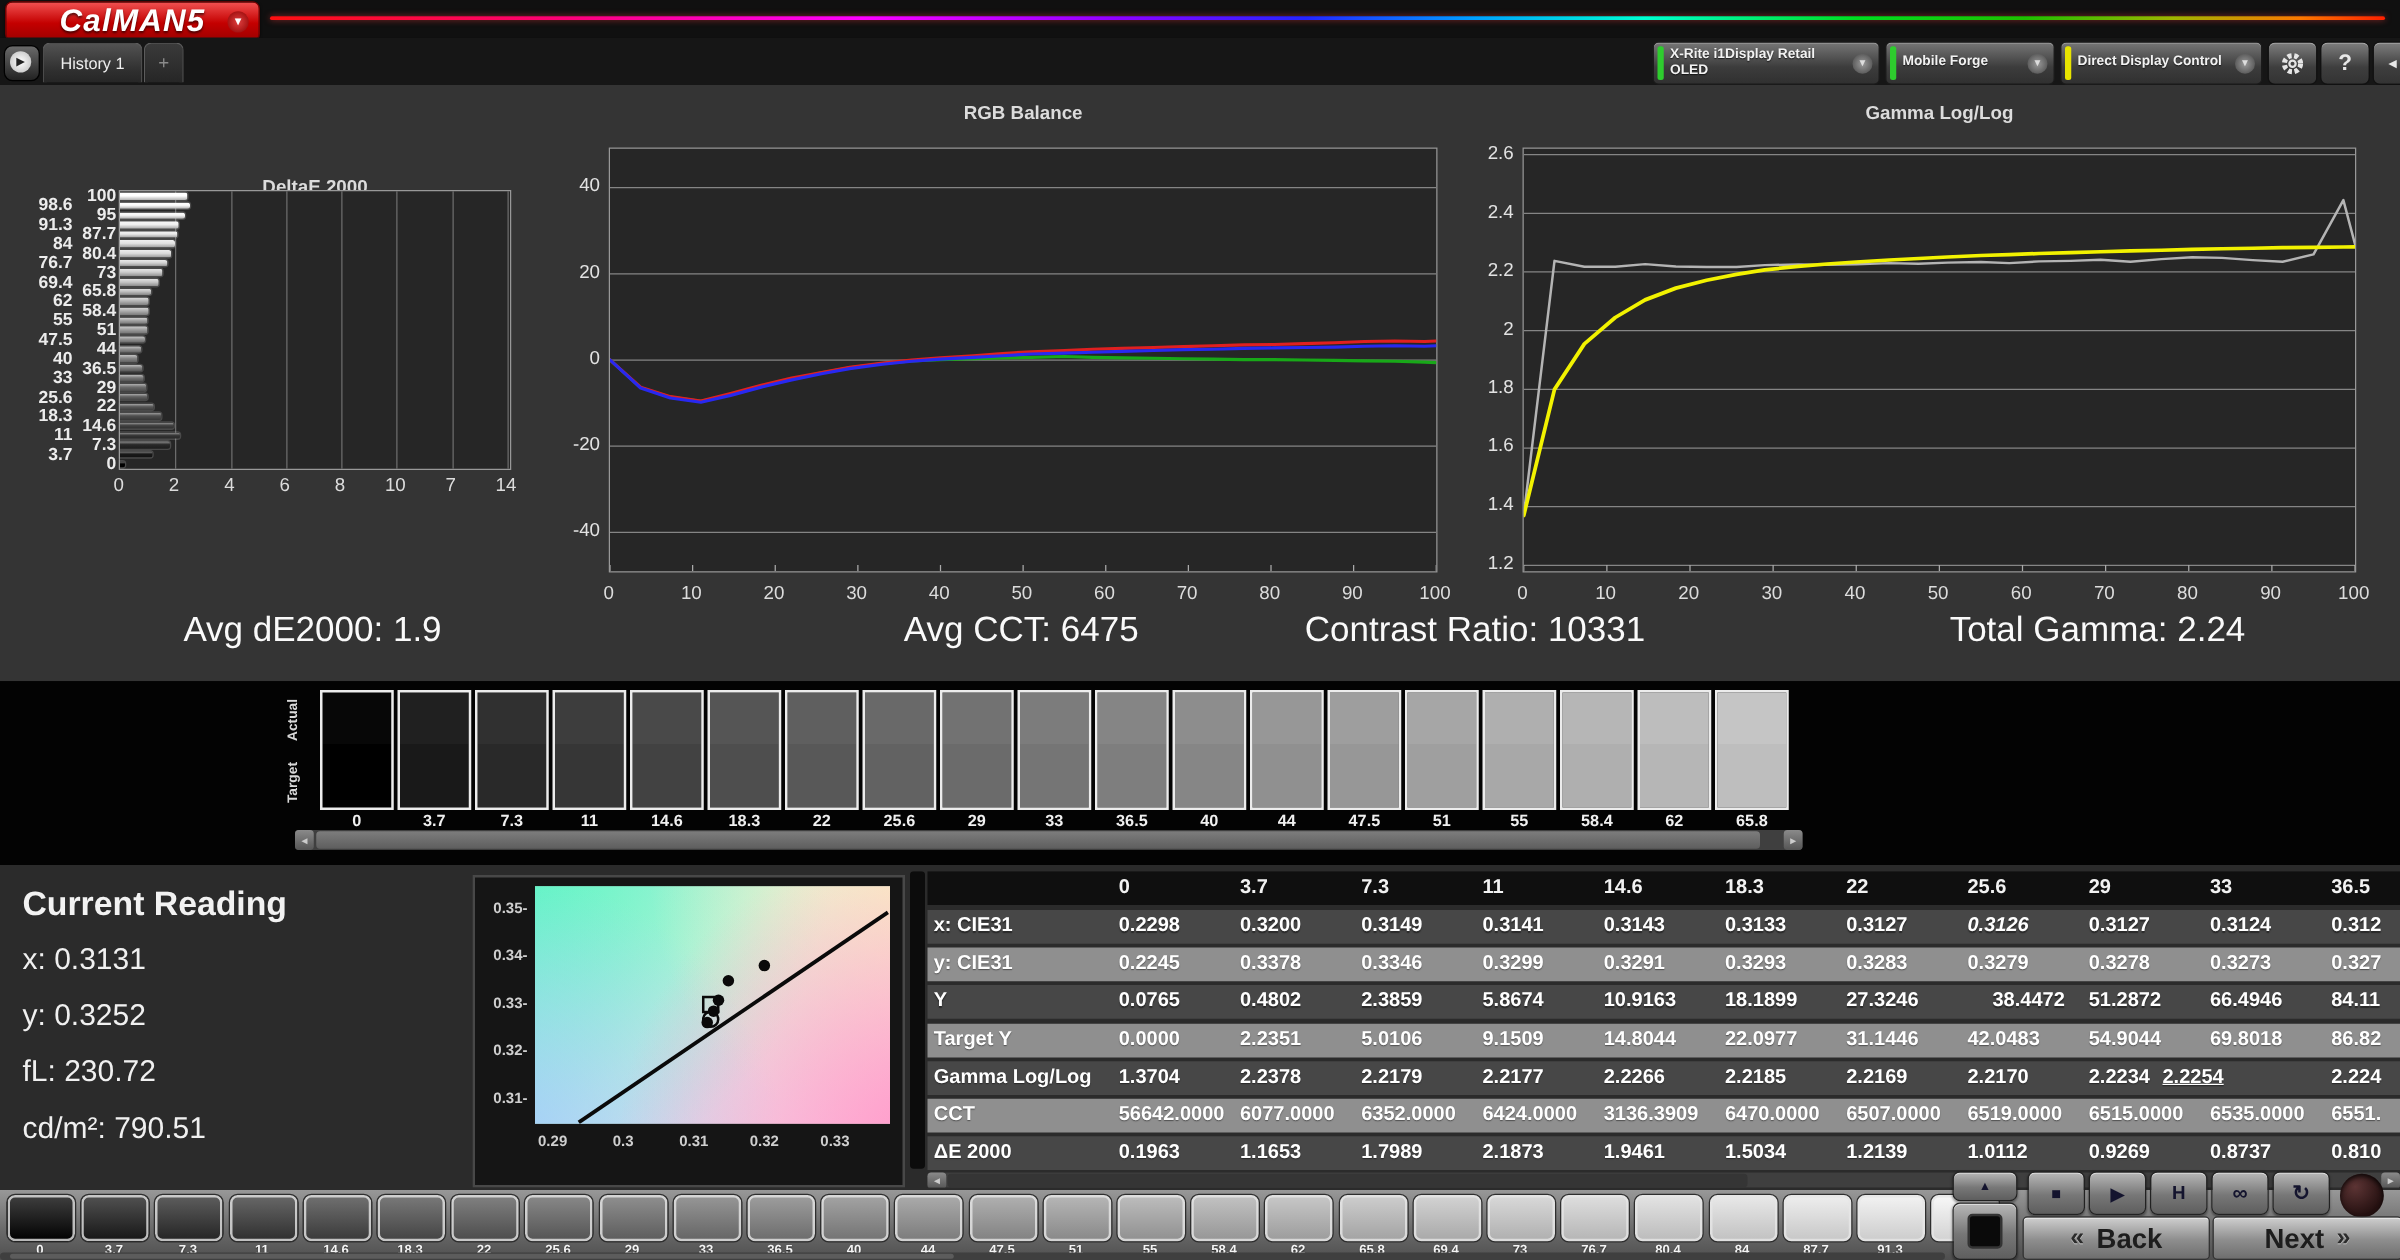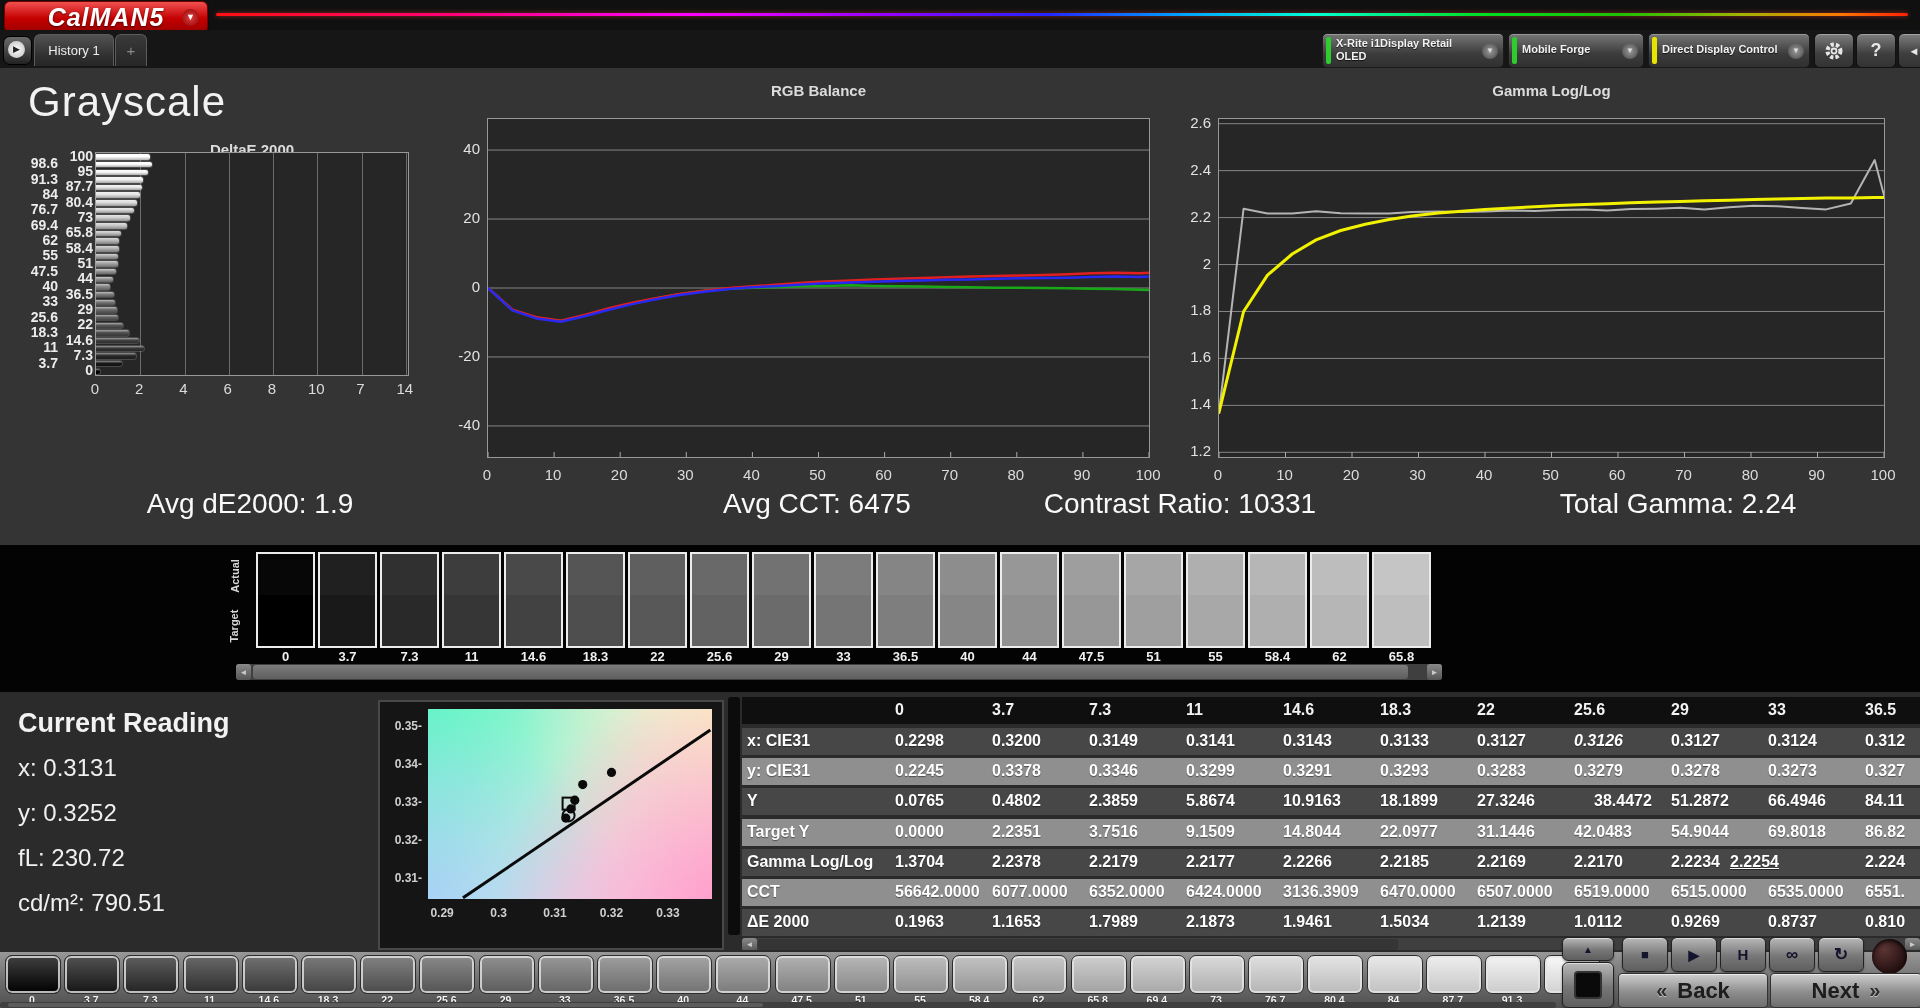--- a/index.html
+++ b/index.html
@@ -159,21 +159,20 @@
     </div>
     <div class="abs sq-btn" style="left:1856px;width:38px;font-size:18px;">
       <span>?</span>
     </div>
     <div class="abs sq-btn" style="left:1898px;width:30px;font-size:11px;">
       <span>◄</span>
     </div>
   </div>
 
   <div class="abs main-area">
-    <div class="abs page-title">Grayscale</div>
 
     <div class="abs chart-title" style="left:95px;top:73px;width:314px;">DeltaE 2000</div>
     <div class="abs plot" id="deltae-plot" style="left:95px;top:84px;width:312px;height:222px;">
         <div class="gridline-v" style="left: 44.2553px;"></div>
         <div class="gridline-v" style="left: 88.5106px;"></div>
         <div class="gridline-v" style="left: 132.766px;"></div>
         <div class="gridline-v" style="left: 177.021px;"></div>
         <div class="gridline-v" style="left: 221.277px;"></div>
         <div class="gridline-v" style="left: 265.532px;"></div>
         <div class="gridline-v" style="left: 309.787px;"></div>
@@ -483,21 +482,21 @@
             <div class="t-cell" style="left: 735px;">27.3246</div>
             <div class="t-cell" style="left: 852px;">38.4472</div>
             <div class="t-cell" style="left: 929px;">51.2872</div>
             <div class="t-cell" style="left: 1026px;">66.4946</div>
             <div class="t-cell" style="left: 1123px;">84.11</div>
           </div>
           <div class="t-row trow-light" style="top: 121.6px;">
             <div class="t-cell" style="left: 5px;">Target Y</div>
             <div class="t-cell" style="left: 153px;">0.0000</div>
             <div class="t-cell" style="left: 250px;">2.2351</div>
-            <div class="t-cell" style="left: 347px;">3.7516</div>
+            <div class="t-cell" style="left: 347px;">5.0106</div>
             <div class="t-cell" style="left: 444px;">9.1509</div>
             <div class="t-cell" style="left: 541px;">14.8044</div>
             <div class="t-cell" style="left: 638px;">22.0977</div>
             <div class="t-cell" style="left: 735px;">31.1446</div>
             <div class="t-cell" style="left: 832px;">42.0483</div>
             <div class="t-cell" style="left: 929px;">54.9044</div>
             <div class="t-cell" style="left: 1026px;">69.8018</div>
             <div class="t-cell" style="left: 1123px;">86.82</div>
           </div>
           <div class="t-row trow-dark" style="top: 151.8px;">

